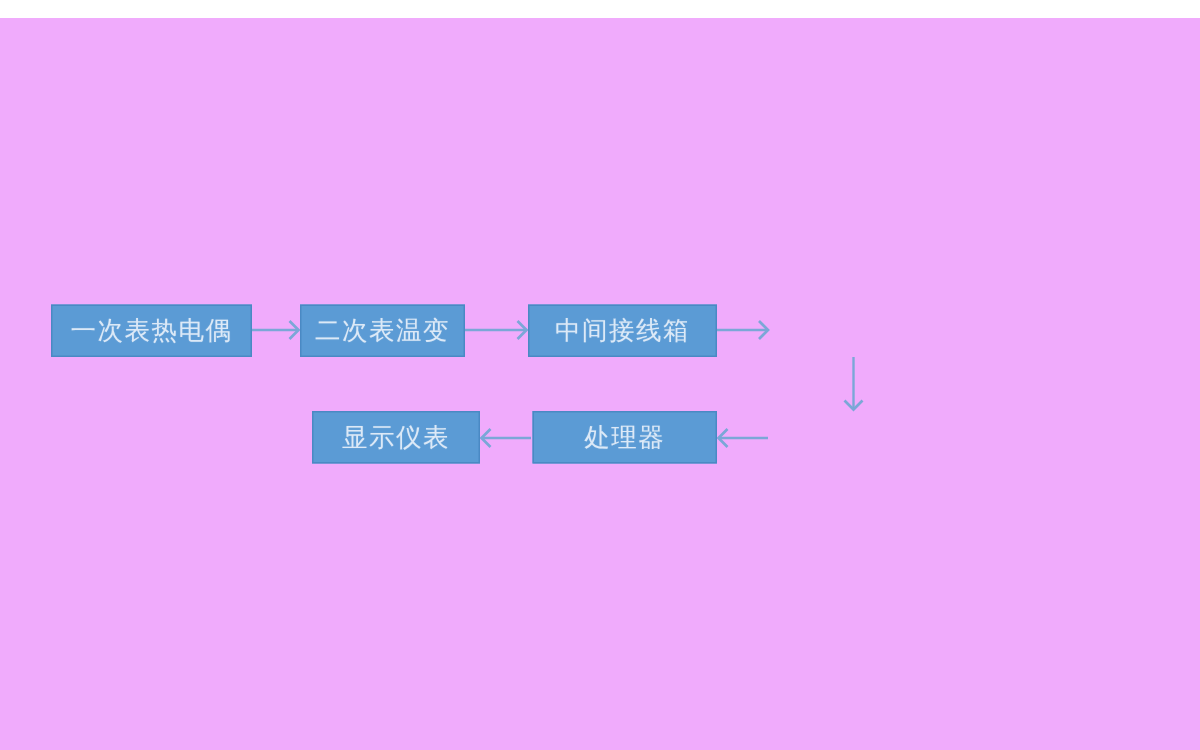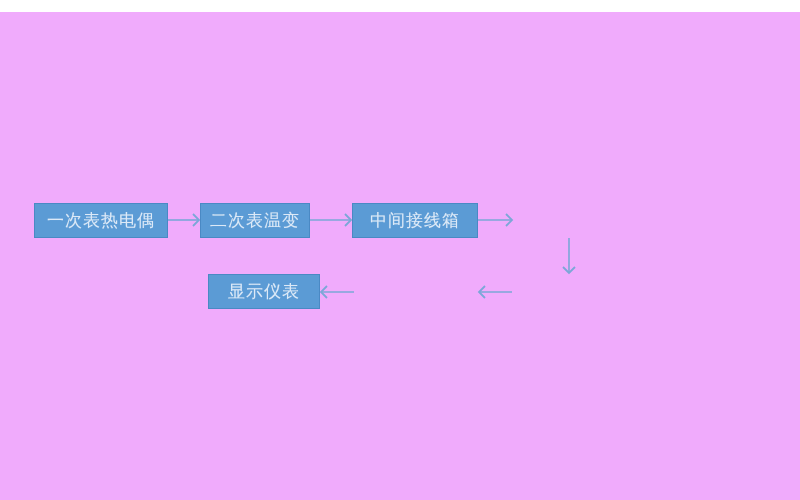--- a/index.html
+++ b/index.html
@@ -90,16 +90,19 @@
     </div>
     <div class="node" style="left: 34px; top: 191px; width: 134px; height: 35px; background: rgb(91, 155, 213); border-color: rgb(74, 137, 196); color: rgb(220, 233, 247);">
       <span class="node-label">一次表热电偶</span>
     </div>
     <div class="node" style="left: 352px; top: 191px; width: 126px; height: 35px; background: rgb(91, 155, 213); border-color: rgb(74, 137, 196); color: rgb(220, 233, 247);">
       <span class="node-label">中间接线箱</span>
     </div>
     <div class="node" style="left: 200px; top: 191px; width: 110px; height: 35px; background: rgb(91, 155, 213); border-color: rgb(74, 137, 196); color: rgb(220, 233, 247);">
       <span class="node-label">二次表温变</span>
     </div>
+    <div class="node" style="left: 355px; top: 262px; width: 123px; height: 35px; background: rgb(91, 155, 213); border-color: rgb(74, 137, 196); color: rgb(220, 233, 247);">
+      <span class="node-label">处理器</span>
+    </div>
     <div class="node" style="left: 208px; top: 262px; width: 112px; height: 35px; background: rgb(91, 155, 213); border-color: rgb(74, 137, 196); color: rgb(220, 233, 247);">
       <span class="node-label">显示仪表</span>
     </div>
   </div>
 
 </body></html>

